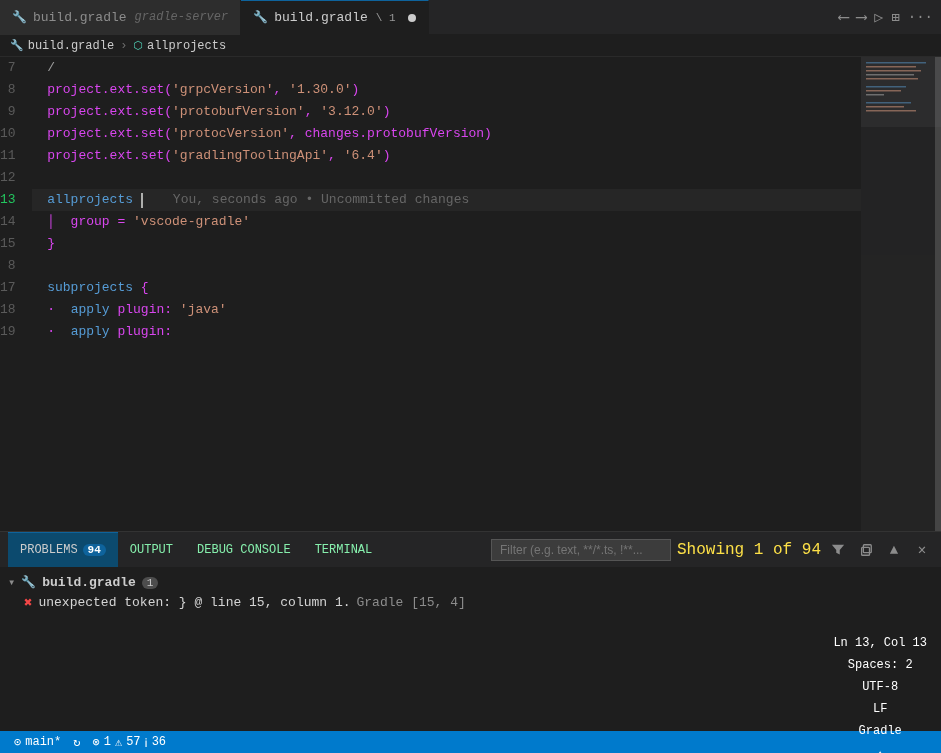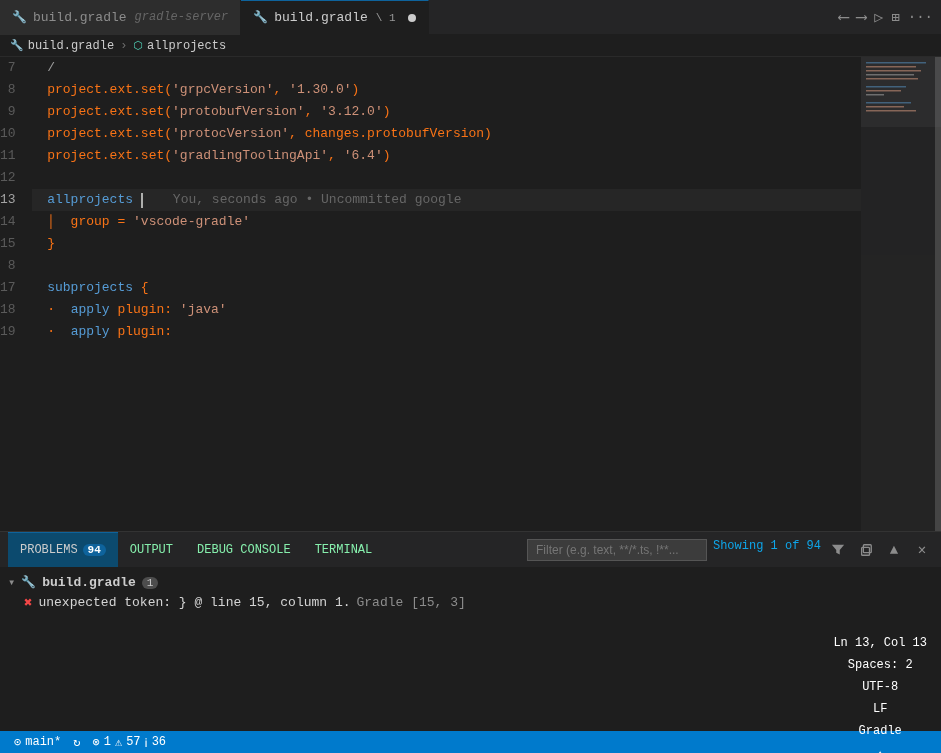--- a/index.html
+++ b/index.html
@@ -101,21 +101,21 @@
       white-space: pre;
       display: flex;
       align-items: center;
     }
     .code-line.active-line {
       background: rgba(255,255,255,0.04);
     }
     .s-string { color: #ce9178; }
     .s-keyword { color: #569cd6; }
     .s-gray { color: #9e9e9e; }
-    .s-white { color: #f97316; }
+    .s-white { color: #d946ef; }
 
     
     .ghost-text {
       color: #666666;
       font-style: normal;
     }
 
     
     .cursor {
       display: inline-block;
@@ -183,37 +183,37 @@
       background: #0e639c;
       color: white;
       border-radius: 10px;
       padding: 0 5px;
       font-size: 11px;
       font-weight: bold;
     }
     .panel-tab-actions {
       margin-left: auto;
       display: flex;
-      align-items: flex-start;
+      align-items: center;
       gap: 6px;
       padding-left: 36px;
     }
     .panel-filter {
       background: #3c3c3c;
       border: 1px solid #555;
       color: #cccccc;
       font-size: 12px;
       padding: 2px 8px;
       width: 180px;
       height: 22px;
       outline: none;
     }
     .panel-showing {
-      font-size: 12px;
-      color: #0ea5e9;
+      font-size: 16px;
+      color: #fde047;
       white-space: nowrap;
     }
     .panel-icon-btn {
       cursor: pointer;
       color: #8c8c8c;
       font-size: 14px;
       display: flex;
       align-items: center;
       justify-content: center;
       width: 22px;
@@ -300,21 +300,21 @@
     }
     .ln {
       height: 22px;
       line-height: 22px;
       text-align: right;
       padding-right: 8px;
       font-size: 13px;
       color: #5a5a5a;
       user-select: none;
     }
-    .ln.active { color: #a3a3a3; }
+    .ln.active { color: #22c55e; }
 
     .panel-chevron { color: #8c8c8c; font-size: 12px; }
   </style>
 </head>
 <body>
 
 <div class="tab-bar">
   <div class="tab inactive">
     <span style="color:#4ec9b0; font-size:12px;">🔧</span>
     <span>build.gradle</span>
@@ -379,21 +379,21 @@
       <span class="s-white">&nbsp;&nbsp;project.ext.set(</span><span class="s-string">'protocVersion'</span><span class="s-white">, changes.protobufVersion)</span>
     </div>
 
     <div class="code-line">
       <span class="s-white">&nbsp;&nbsp;project.ext.set(</span><span class="s-string">'gradlingToolingApi'</span><span class="s-white">, </span><span class="s-string">'6.4'</span><span class="s-white">)</span>
     </div>
 
     <div class="code-line">&nbsp;</div>
 
     <div class="code-line active-line">
-      <span class="s-keyword">&nbsp;&nbsp;allprojects </span><span class="cursor"></span><span class="ghost-text" style="margin-left:30px;">You, seconds ago • Uncommitted google</span>
+      <span class="s-keyword">&nbsp;&nbsp;allprojects </span><span class="cursor"></span><span class="ghost-text" style="margin-left:30px;">You, seconds ago • Uncommitted changes</span>
     </div>
 
     <div class="code-line">
       <span class="s-white">&nbsp;&nbsp;│&nbsp;&nbsp;group = </span><span class="s-string">'vscode-gradle'</span>
     </div>
 
     <div class="code-line">
       <span class="s-white">&nbsp;&nbsp;}</span>
     </div>
 
@@ -476,21 +476,21 @@
         <span class="panel-chevron">▾</span>
         <span style="color:#4ec9b0; font-size:12px;">🔧</span>
         <span class="panel-file-label">build.gradle</span>
         <span class="panel-file-badge">1</span>
       </div>
       <div class="panel-error-row">
         <span class="error-icon">✖</span>
         <span class="error-text">unexpected token: } @ line 15, column 1.</span>
         <span class="error-source">
           <span>Gradle</span>
-          <span>[15, 3]</span>
+          <span>[15, 4]</span>
         </span>
       </div>
     </div>
   </div>
 </div>
 
 <div class="status-bar">
   <div class="status-left">
     <div class="status-item">
       <span>⊙</span>

